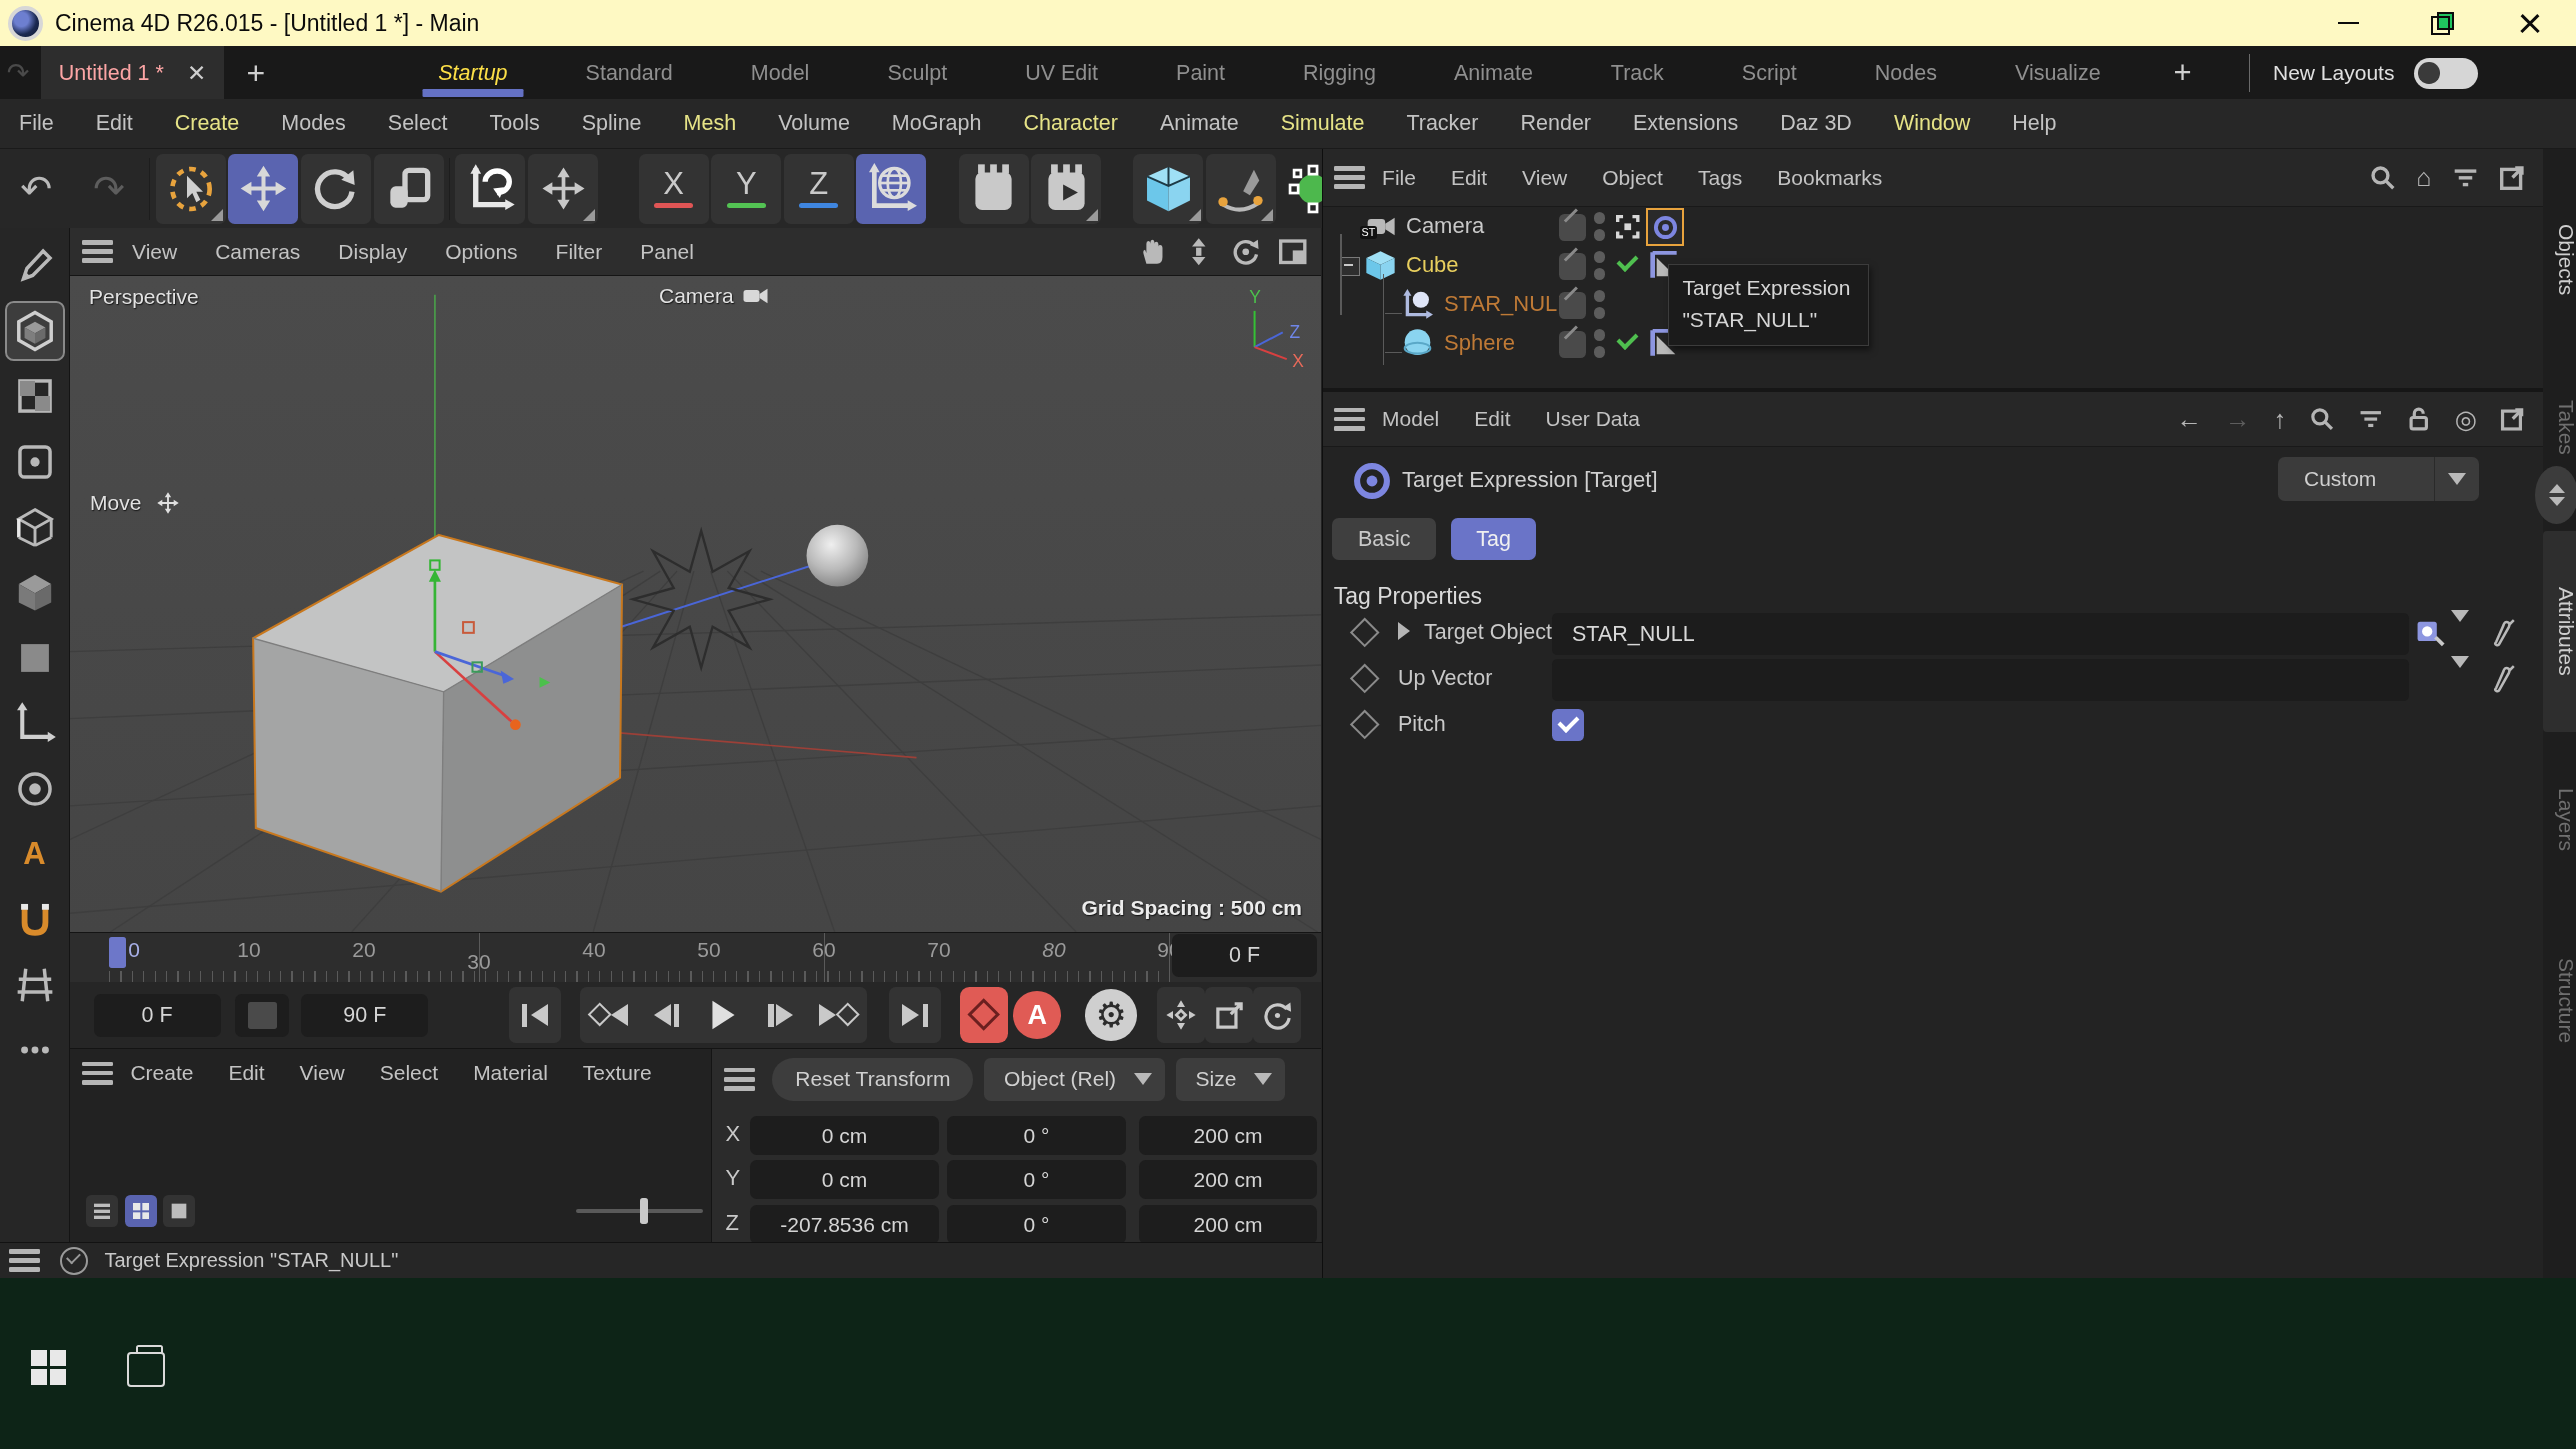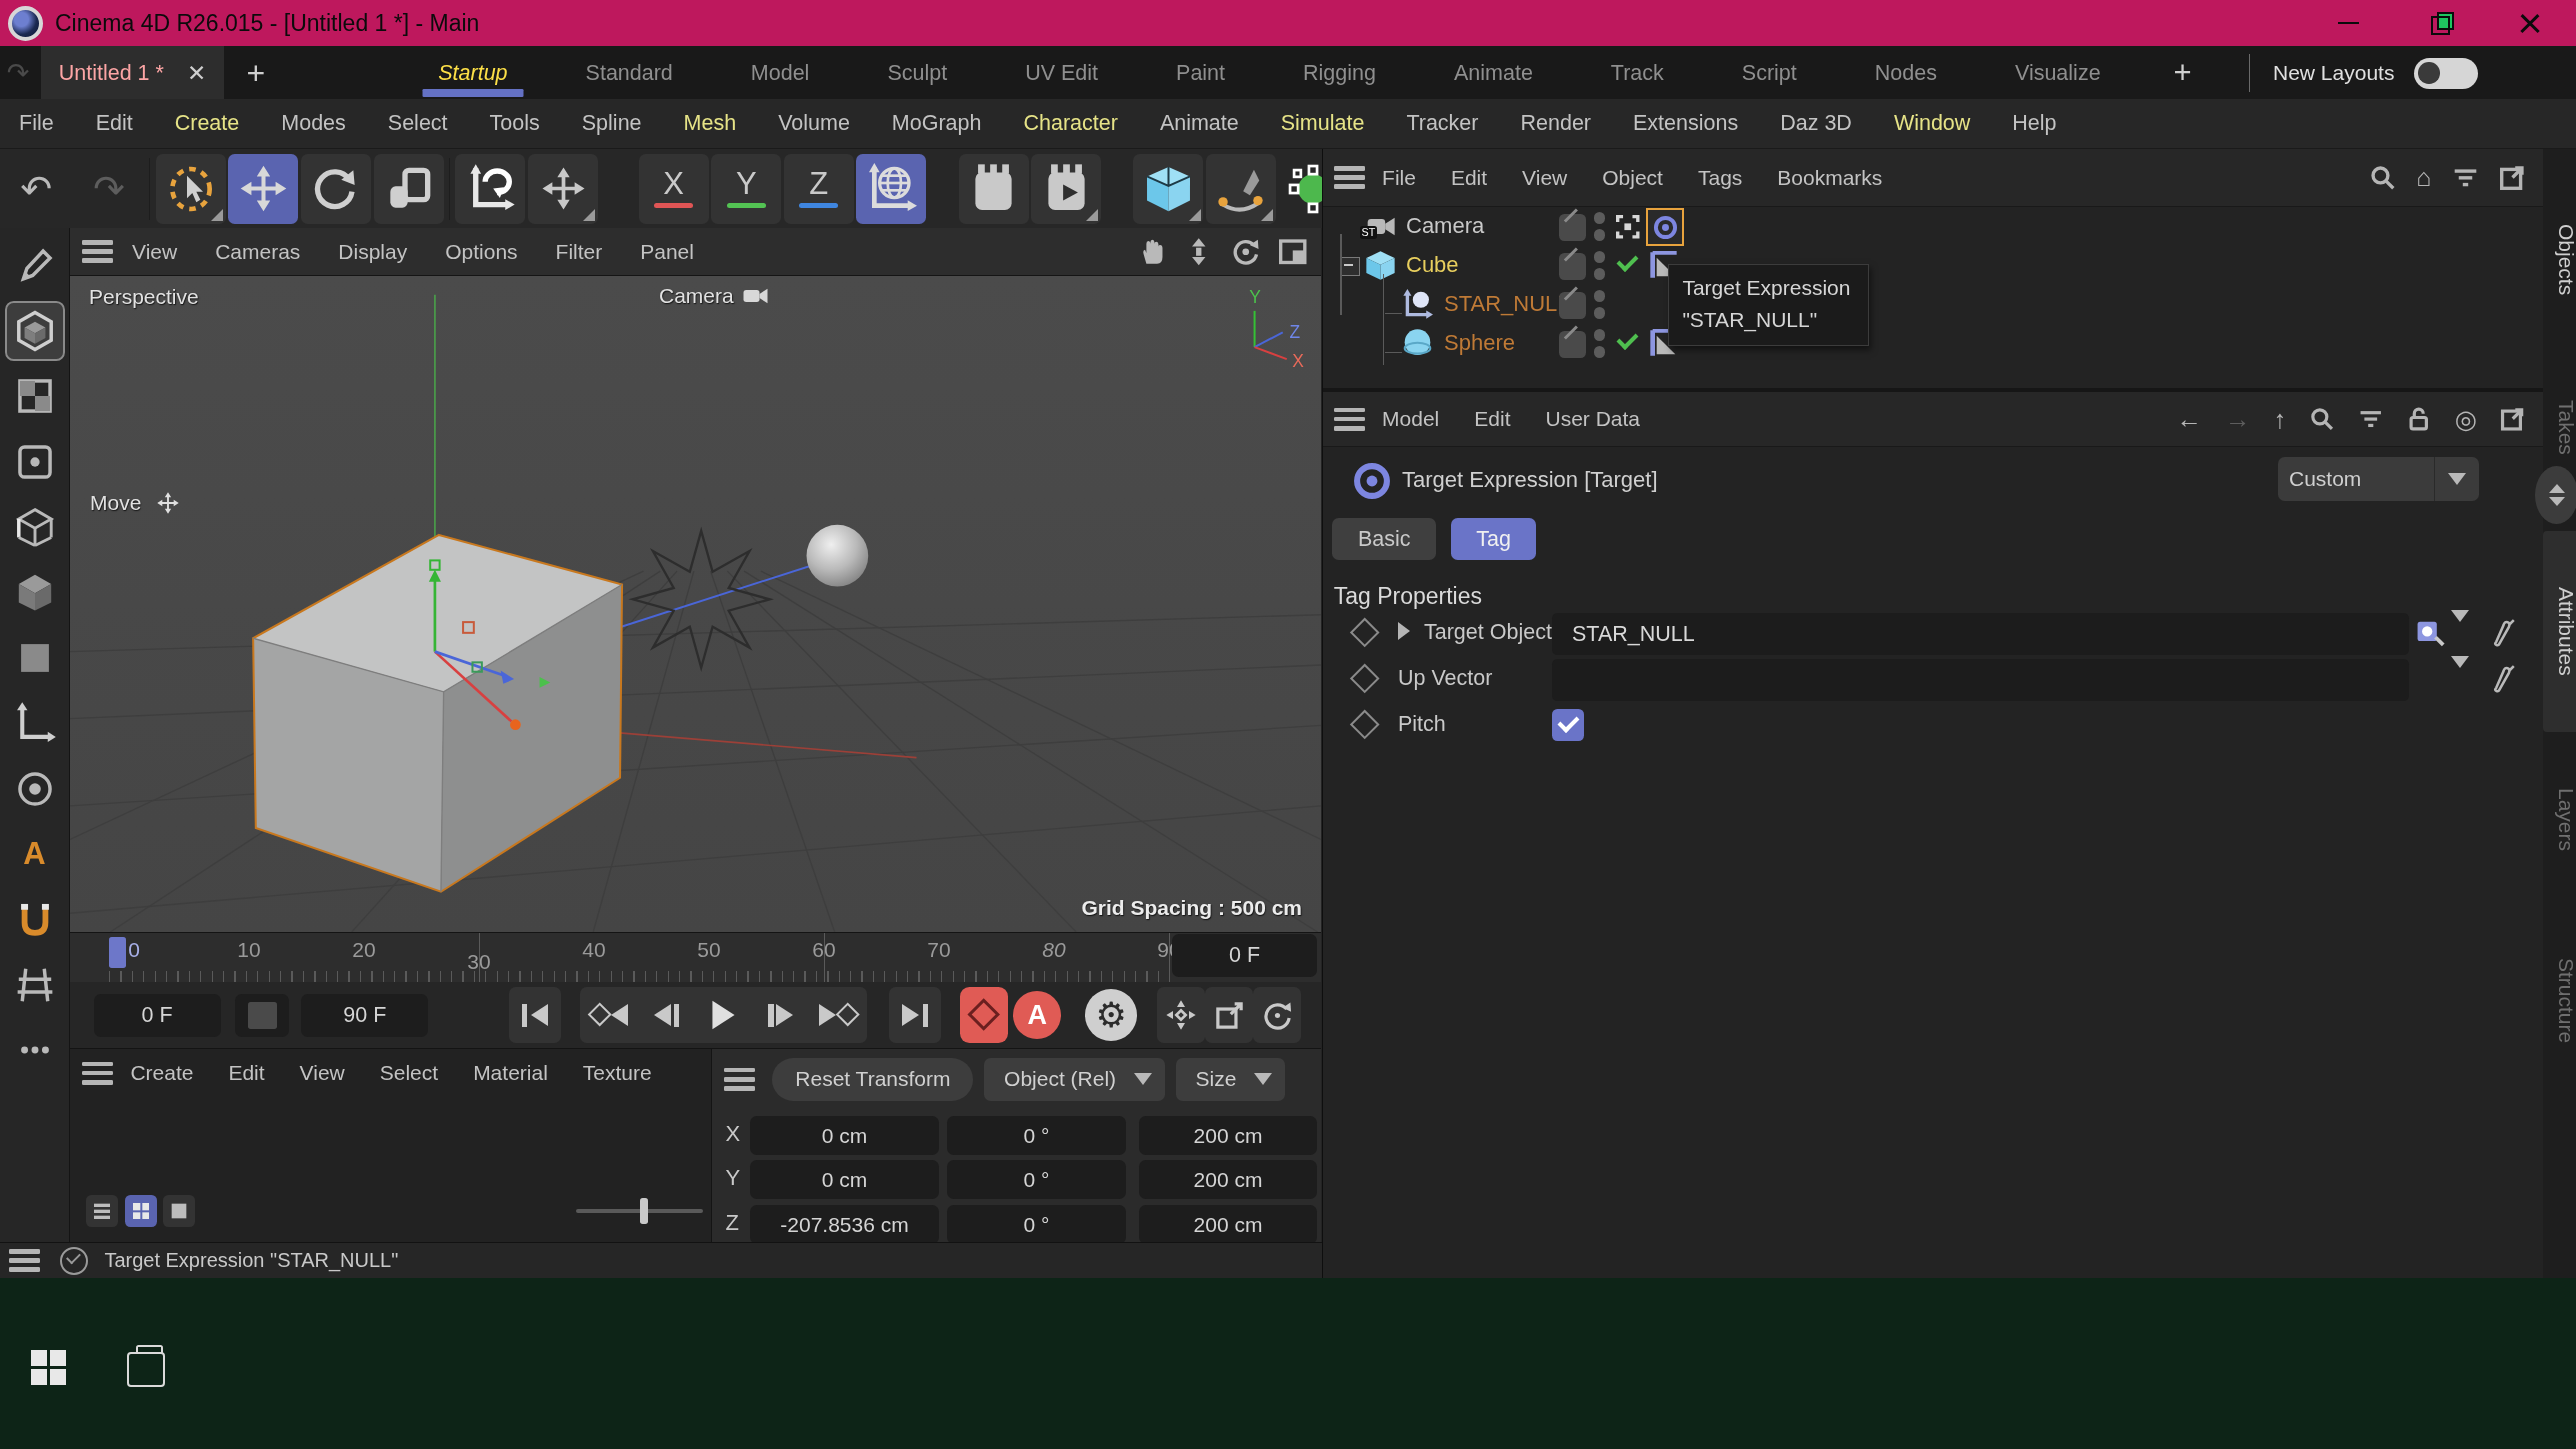--- a/index.html
+++ b/index.html
@@ -1,20 +1,20 @@
 <!DOCTYPE html>
 <html style="font-size:10.7px"><head>
 <meta charset="utf-8">
 <style>
   html,body{margin:0;padding:0;background:#000;}
   #app{position:relative;width:2576px;height:1449px;overflow:hidden;
        font-family:"Liberation Sans","DejaVu Sans",sans-serif;color:#c9c9c9;background:#232323;}
   .abs{position:absolute;}
   
-  #titlebar{left:0;top:0;width:2576px;height:46px;background:#be185d;display:flex;align-items:center;}
+  #titlebar{left:0;top:0;width:2576px;height:46px;background:#fef9c3;display:flex;align-items:center;}
   #titlebar .logo{width:35px;height:35px;margin-left:8px;border-radius:50%;
      background:radial-gradient(circle at 35% 35%, #6d7fd0 0 28%, #1c2a52 60%, #0d1530 100%);
      border:4px solid #d7d7d7;box-sizing:border-box;}
   #titlebar .title{margin-left:12px;font-size:23px;color:#0b0b0b;}
   #titlebar .winbtns{margin-left:auto;display:flex;gap:64px;margin-right:32px;align-items:center;}
   .wb{width:27px;height:27px;position:relative;}
   .wb-min::after{content:"";position:absolute;left:2.7px;top:12px;width:21.5px;height:2.7px;background:#0b0b0b;}
   .wb-max::after{content:"";position:absolute;left:5.4px;top:6.7px;width:14.8px;height:14.8px;border:2.7px solid #0b0b0b;}
   .wb-max::before{content:"";position:absolute;left:10.7px;top:2.7px;width:13.4px;height:13.4px;border:2.7px solid #0b0b0b;background:#1fc45f;}
   .wb-close::before,.wb-close::after{content:"";position:absolute;left:1.3px;top:12px;width:24px;height:3.4px;background:#0b0b0b;}
@@ -90,21 +90,21 @@
   #om-am-div{position:absolute;left:0;top:239px;width:1220px;height:4px;background:#161616;}
   
   #am{position:absolute;left:0;top:243px;width:1220px;height:886px;}
   #am-menu{position:absolute;left:0;top:0;width:1220px;height:55px;background:#272727;display:flex;align-items:center;border-bottom:1.3px solid #191919;box-sizing:border-box;}
   #am-menu .burger{margin:0 17.4px 0 10.7px;}
   #am-nav{margin-left:auto;display:flex;gap:23px;margin-right:17.4px;align-items:center;}
   #am-title-row{position:absolute;left:0;top:64px;width:1220px;height:54px;}
   #am-tag-icon{position:absolute;left:28px;top:4px;}
   #am-title{position:absolute;left:79px;top:10.7px;font-size:22px;color:#d0d0d0;}
   #am-preset{position:absolute;right:64px;top:1.3px;width:201px;height:44px;background:#3b3b3b;border-radius:6.7px;display:flex;align-items:center;}
-  #am-preset .pl{font-size:21px;color:#cfcfcf;margin-left:11px;}
+  #am-preset .pl{font-size:21px;color:#cfcfcf;margin-left:26px;}
   #am-preset .dd{margin-left:auto;width:44px;height:44px;border-left:1.3px solid #2a2a2a;display:flex;align-items:center;justify-content:center;}
   .tri-down{width:0;height:0;border-left:9.4px solid transparent;border-right:9.4px solid transparent;border-top:12px solid #b9b9b9;}
   #am-tabs{position:absolute;left:9.4px;top:126px;display:flex;gap:14.8px;}
   .am-tab{height:42px;padding:0 25.5px;border-radius:6.7px;display:flex;align-items:center;font-size:21.5px;color:#c9c9c9;background:#3f3f3f;}
   .am-tab.active{background:#6a74c8;color:#f0f0f0;}
   #am-section{position:absolute;left:10.7px;top:191px;font-size:23px;color:#dadada;}
   .am-row{position:absolute;left:0;width:1220px;height:42px;}
   .am-dia{position:absolute;left:31px;top:9.4px;width:17.4px;height:17.4px;border:2px solid #8a8a8a;transform:rotate(45deg);}
   .am-exp{position:absolute;left:75px;top:9.4px;width:0;height:0;border-top:9.4px solid transparent;border-bottom:9.4px solid transparent;border-left:12px solid #b5b5b5;}
   .am-label{position:absolute;left:101px;top:6.7px;font-size:21.5px;color:#c9c9c9;}

